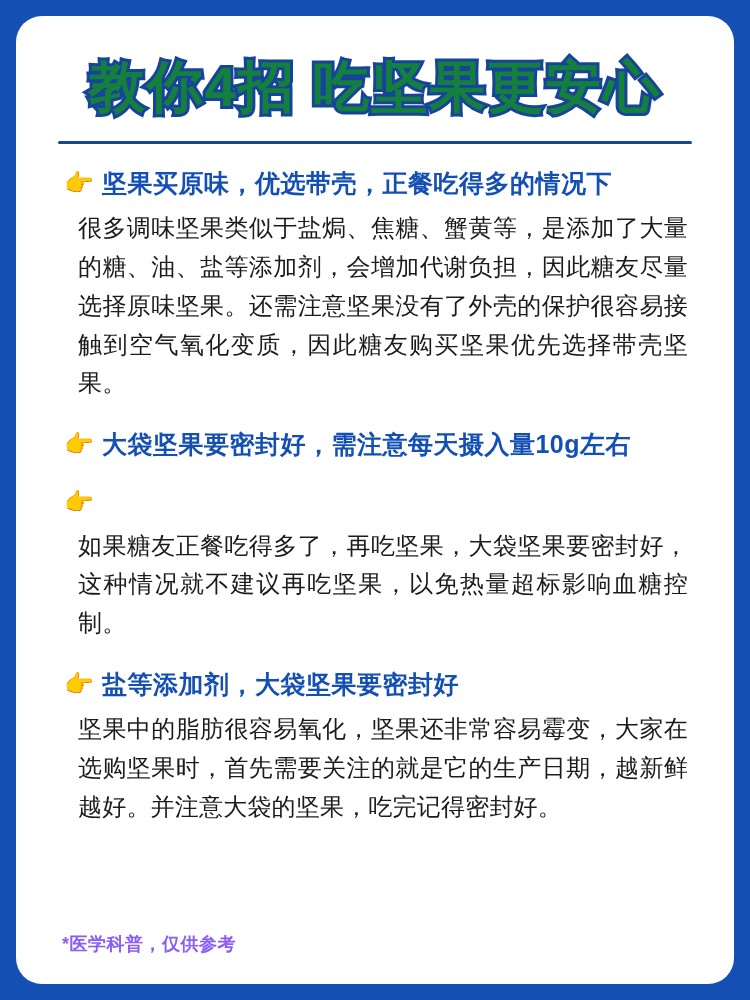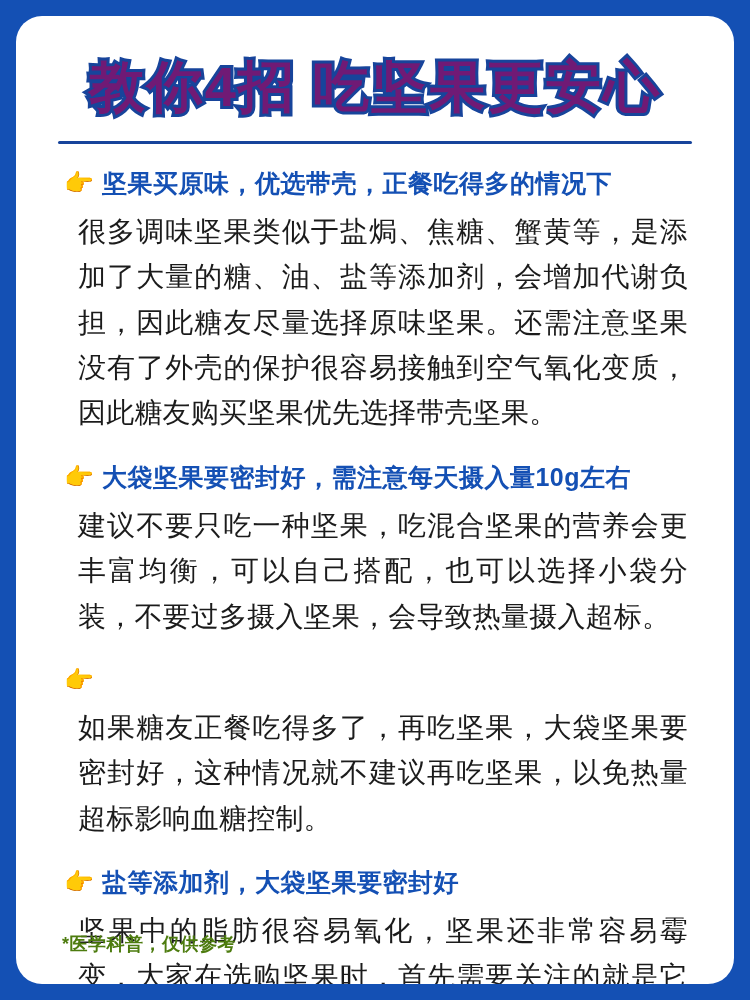--- a/index.html
+++ b/index.html
@@ -29,21 +29,21 @@
     left: 0; top: 0;
     width: 100%;
     height: 100%;
     padding: 34px 40px 0 40px;
     box-sizing: border-box;
   }
   .title {
     text-align: center;
     font-size: 56px;
     font-weight: bold;
-    color: #701a75;
+    color: #15803d;
     letter-spacing: 2px;
     line-height: 1.12;
     -webkit-text-stroke: 6px #17449b;
     paint-order: stroke fill;
     margin: 6px 0 0 0;
     white-space: nowrap;
   }
   .divider {
     margin: 22px 2px 0 2px;
     height: 3px;
@@ -68,34 +68,34 @@
     font-size: 24px;
     line-height: 1.25;
     flex: 0 0 auto;
     filter: saturate(1.2);
   }
   .heading-text {
     letter-spacing: 0.5px;
   }
   .body {
     margin-top: 10px;
-    font-size: 28px;
+    font-size: 24px;
     color: #1b1b1b;
     line-height: 1.62;
     text-align: justify;
     padding: 0 6px 0 22px;
     letter-spacing: 0.2px;
   }
   .footer {
     position: absolute;
     left: 46px;
     bottom: 28px;
     font-size: 18px;
     font-weight: bold;
-    color: #4d7c0f;
+    color: #8b5cf6;
     letter-spacing: 0.5px;
   }
 </style>
 </head>
 <body>
 
 <div class="card">
   <div class="inner">
 
     <div class="title">教你4招 吃坚果更安心</div>
@@ -108,21 +108,20 @@
         <span class="heading-text">坚果买原味，优选带壳，正餐吃得多的情况下</span>
       </div>
       <div class="body">很多调味坚果类似于盐焗、焦糖、蟹黄等，是添加了大量的糖、油、盐等添加剂，会增加代谢负担，因此糖友尽量选择原味坚果。还需注意坚果没有了外壳的保护很容易接触到空气氧化变质，因此糖友购买坚果优先选择带壳坚果。</div>
     </div>
 
     <div class="section">
       <div class="heading">
         <span class="hand">👉</span>
         <span class="heading-text">大袋坚果要密封好，需注意每天摄入量10g左右</span>
       </div>
-      <div class="body">建议不要只吃一种坚果，吃混合坚果的营养会更丰富均衡，可以自己搭配，也可以选择小袋分装，不要过多摄入坚果，会导致热量摄入超标。</div>
     </div>
 
     <div class="section">
       <div class="heading">
         <span class="hand">👉</span>
       </div>
       <div class="body">如果糖友正餐吃得多了，再吃坚果，大袋坚果要密封好，这种情况就不建议再吃坚果，以免热量超标影响血糖控制。</div>
     </div>
 
     <div class="section">

